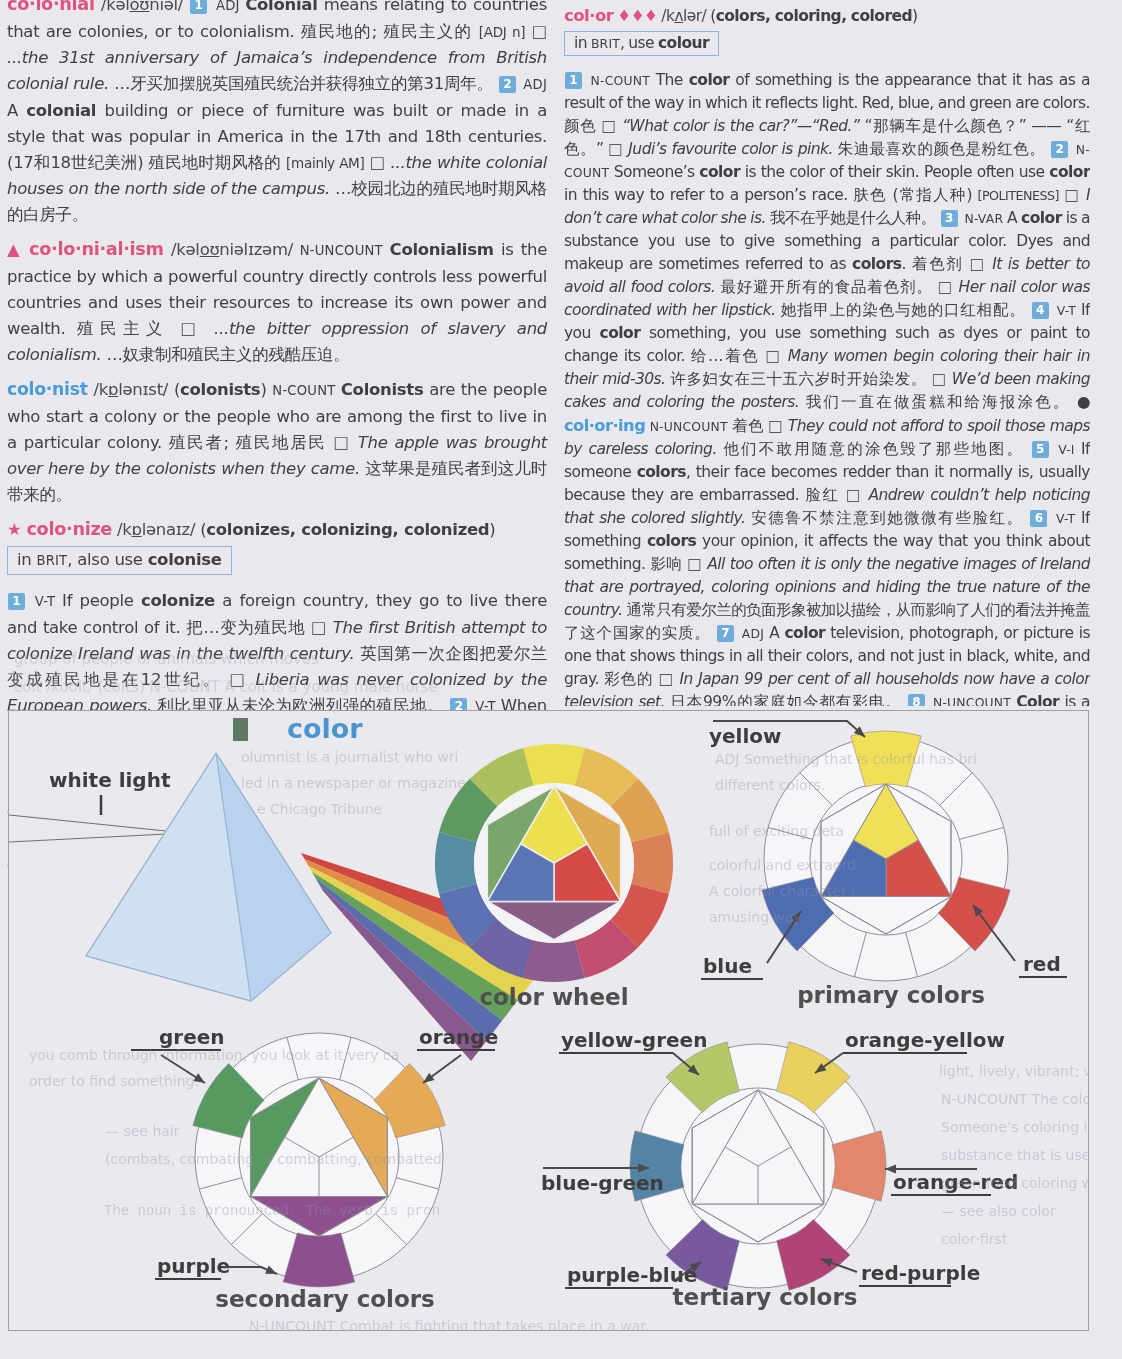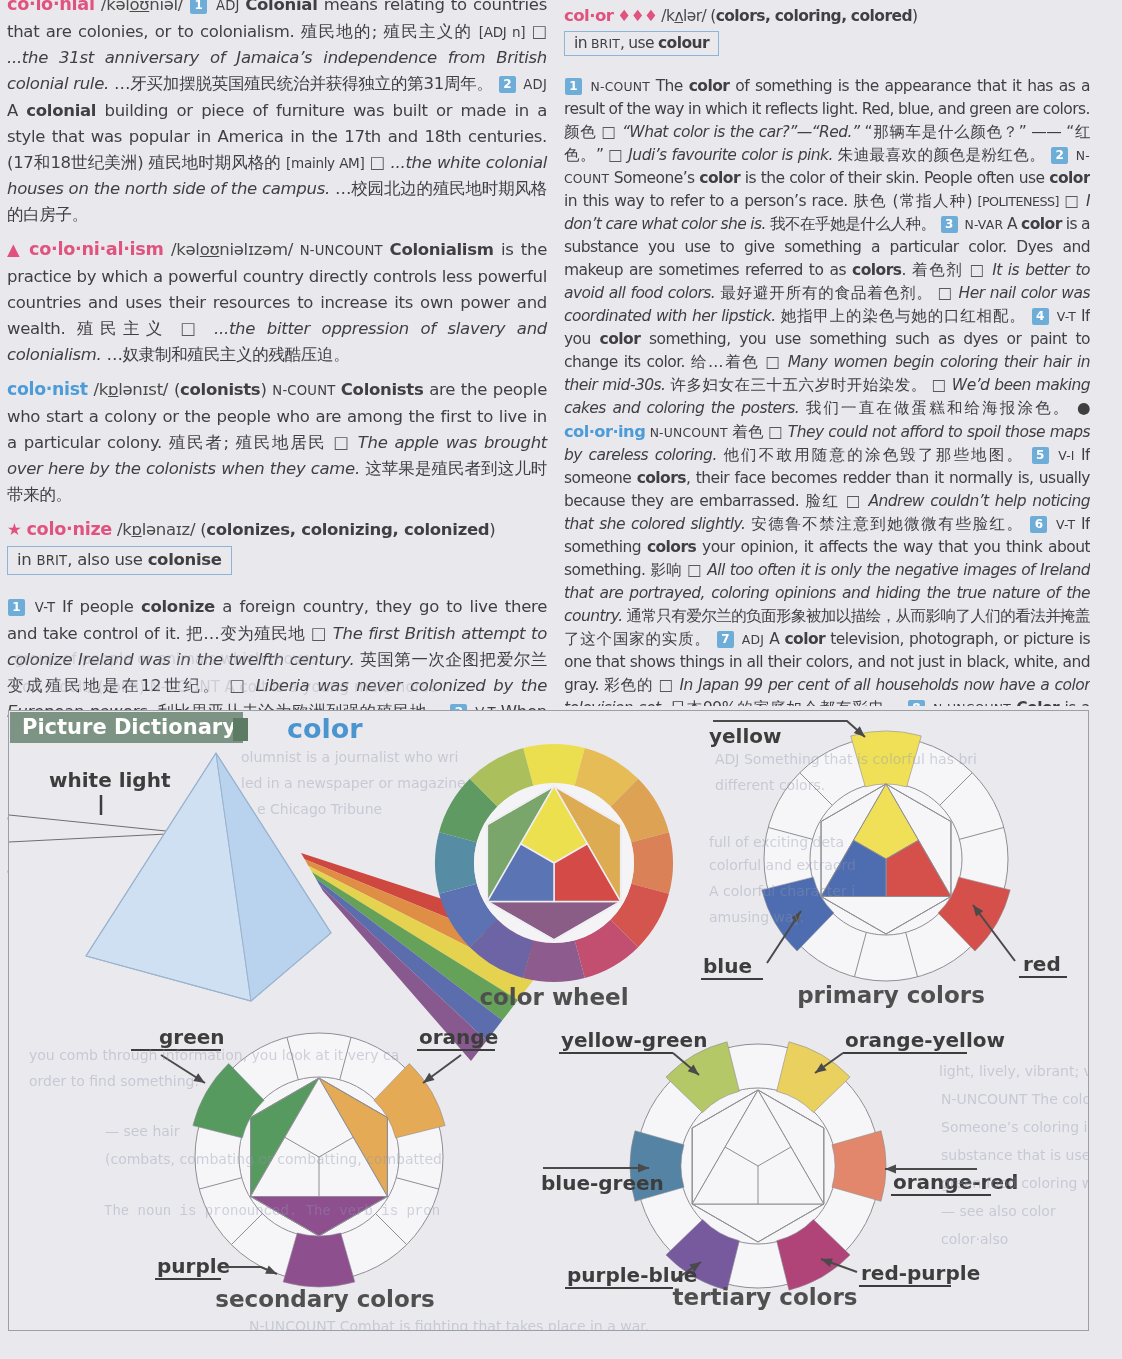--- a/index.html
+++ b/index.html
@@ -19,21 +19,21 @@
   .r-tag{font-size:.8em;letter-spacing:.2px}
   .r-brk{font-size:.82em}
   .r-pron{color:#4a4a4a}
   .r-pru{color:#4a4a4a;text-decoration:underline}
   .r-star,.r-tri,.r-dia{color:#e0537e}
   .r-dot{color:#3f3f3f}
   .r-sq{color:#5a5a5a}
   .num{display:inline-block;min-width:17px;height:17px;background:#6fadd9;color:#fff;
        font-size:12px;line-height:17px;text-align:center;font-weight:bold;border-radius:2px;
        margin:0 3px 0 1px;vertical-align:1px;letter-spacing:0}
-  .britbox{display:inline-block;border:1.5px solid #8fb4d9;padding:0 9px;margin:3px 0 19px}
+  .britbox{display:inline-block;border:1.5px solid #8fb4d9;padding:0 9px;margin:3px 0 13px}
   .pd{position:absolute;left:8px;top:710px;width:1081px;height:621px;border:1px solid #9aa0a6;
       background:#eae9ee;box-sizing:border-box;overflow:hidden}
   .pd-header{position:absolute;left:1px;top:1px;width:221px;height:31px;background:#7d9383;
              color:#fff;font-weight:bold;font-size:21px;line-height:31px;padding-left:12px}
   .pd-cap{position:absolute;left:224px;top:7px;width:15px;height:23px;background:#5d7a63}
   .pd-title{position:absolute;left:278px;top:2px;color:#4a94cf;font-weight:bold;font-size:27px}
   #pd-svg{position:absolute;left:0;top:0}
   #pd-svg text{font-family:"DejaVu Sans","Liberation Sans",sans-serif}
   .bleed{position:absolute;color:#8d96ab;opacity:.38;font-size:14px;white-space:nowrap}
   .ghost{position:absolute;color:#99a2b5;opacity:.35;font-size:15px;white-space:nowrap}
@@ -59,21 +59,20 @@
   <div class="col col-right">
     <div class="entry"><div class="dpara"><span class="r-hw">col·or</span><span class="r-dia"> ♦♦♦ </span><span class="r-pron">/k</span><span class="r-pru">ʌ</span><span class="r-pron">lər/</span><span class="r-t"> (</span><span class="r-b">colors, coloring, colored</span><span class="r-t">)</span></div><div class="britbox"><span class="r-t">in </span><span class="r-tag">BRIT</span><span class="r-t">, use </span><span class="r-b">colour</span></div><br><div class="dpara"><span class="num">1</span><span class="r-tag"> N-COUNT </span><span class="r-t">The </span><span class="r-b">color</span><span class="r-t"> of something is the appearance that it has as a result of the way in which it reflects light. Red, blue, and green are colors. </span><span class="r-zh">颜色</span><span class="r-t"> </span><span class="r-sq">□</span><span class="r-i"> “What color is the car?”—“Red.” </span><span class="r-zh">“那辆车是什么颜色？” —— “红色。”</span><span class="r-t"> </span><span class="r-sq">□</span><span class="r-i"> Judi’s favourite color is pink. </span><span class="r-zh">朱迪最喜欢的颜色是粉红色。</span><span class="r-t"> </span><span class="num">2</span><span class="r-tag"> N-COUNT </span><span class="r-t">Someone’s </span><span class="r-b">color</span><span class="r-t"> is the color of their skin. People often use </span><span class="r-b">color</span><span class="r-t"> in this way to refer to a person’s race. </span><span class="r-zh">肤色 (常指人种)</span><span class="r-t"> </span><span class="r-brk">[POLITENESS]</span><span class="r-t"> </span><span class="r-sq">□</span><span class="r-i"> I don’t care what color she is. </span><span class="r-zh">我不在乎她是什么人种。</span><span class="r-t"> </span><span class="num">3</span><span class="r-tag"> N-VAR </span><span class="r-t">A </span><span class="r-b">color</span><span class="r-t"> is a substance you use to give something a particular color. Dyes and makeup are sometimes referred to as </span><span class="r-b">colors</span><span class="r-t">. </span><span class="r-zh">着色剂</span><span class="r-t"> </span><span class="r-sq">□</span><span class="r-i"> It is better to avoid all food colors. </span><span class="r-zh">最好避开所有的食品着色剂。</span><span class="r-t"> </span><span class="r-sq">□</span><span class="r-i"> Her nail color was coordinated with her lipstick. </span><span class="r-zh">她指甲上的染色与她的口红相配。</span><span class="r-t"> </span><span class="num">4</span><span class="r-tag"> V-T </span><span class="r-t">If you </span><span class="r-b">color</span><span class="r-t"> something, you use something such as dyes or paint to change its color. </span><span class="r-zh">给…着色</span><span class="r-t"> </span><span class="r-sq">□</span><span class="r-i"> Many women begin coloring their hair in their mid-30s. </span><span class="r-zh">许多妇女在三十五六岁时开始染发。</span><span class="r-t"> </span><span class="r-sq">□</span><span class="r-i"> We’d been making cakes and coloring the posters. </span><span class="r-zh">我们一直在做蛋糕和给海报涂色。</span><span class="r-t"> </span><span class="r-dot">● </span><span class="r-hwb">col·or·ing</span><span class="r-tag"> N-UNCOUNT </span><span class="r-zh">着色</span><span class="r-t"> </span><span class="r-sq">□</span><span class="r-i"> They could not afford to spoil those maps by careless coloring. </span><span class="r-zh">他们不敢用随意的涂色毁了那些地图。</span><span class="r-t"> </span><span class="num">5</span><span class="r-tag"> V-I </span><span class="r-t">If someone </span><span class="r-b">colors</span><span class="r-t">, their face becomes redder than it normally is, usually because they are embarrassed. </span><span class="r-zh">脸红</span><span class="r-t"> </span><span class="r-sq">□</span><span class="r-i"> Andrew couldn’t help noticing that she colored slightly. </span><span class="r-zh">安德鲁不禁注意到她微微有些脸红。</span><span class="r-t"> </span><span class="num">6</span><span class="r-tag"> V-T </span><span class="r-t">If something </span><span class="r-b">colors</span><span class="r-t"> your opinion, it affects the way that you think about something. </span><span class="r-zh">影响</span><span class="r-t"> </span><span class="r-sq">□</span><span class="r-i"> All too often it is only the negative images of Ireland that are portrayed, coloring opinions and hiding the true nature of the country. </span><span class="r-zh">通常只有爱尔兰的负面形象被加以描绘，从而影响了人们的看法并掩盖了这个国家的实质。</span><span class="r-t"> </span><span class="num">7</span><span class="r-tag"> ADJ </span><span class="r-t">A </span><span class="r-b">color</span><span class="r-t"> television, photograph, or picture is one that shows things in all their colors, and not just in black, white, and gray. </span><span class="r-zh">彩色的</span><span class="r-t"> </span><span class="r-sq">□</span><span class="r-i"> In Japan 99 per cent of all households now have a color television set. </span><span class="r-zh">日本99%的家庭如今都有彩电。</span><span class="r-t"> </span><span class="num">8</span><span class="r-tag"> N-UNCOUNT </span><span class="r-b">Color</span><span class="r-t"> is a quality that makes something especially interesting or exciting. </span></div></div>
   </div>
 
   <div id="ghosts">
       <span class="ghost" style="left: 14px; top: 650px;">group of people or animals which moves</span>
       <span class="ghost" style="left: 14px; top: 678px;">colt /koʊlt/ (colts) N-COUNT A colt is a young male horse</span>
     </div>
 
   <div class="pd">
-    <div class="pd-header">Picture Dictionary</div>
     <div class="pd-cap"></div>
     <div class="pd-title">color</div>
     <svg id="pd-svg" width="1079" height="619" viewBox="0 0 1079 619">
         <g>
           <line x1="0" y1="104" x2="157" y2="120" stroke="#6f6f6f" stroke-width="1.2"></line>
           <line x1="0" y1="131" x2="158" y2="123" stroke="#6f6f6f" stroke-width="1.2"></line>
           <text x="40" y="76" font-size="20" font-weight="bold" fill="#3d3d3d">white light</text>
           <line x1="92" y1="84" x2="92" y2="104" stroke="#3d3d3d" stroke-width="2.5"></line>
         </g>
         <g>
@@ -268,34 +267,34 @@
           <polyline points="848,561 812,548" fill="none" stroke="#4a4a4a" stroke-width="2"></polyline>
           <polygon points="812,548 823.8744929836076,547.5035965529405 820.8176928096096,555.9685816501658" fill="#4a4a4a"></polygon>
         </g>
       </svg>
     <div id="pd-bleed">
         <span class="bleed" style="left: 232px; top: 38px;">olumnist is a journalist who wri</span>
         <span class="bleed" style="left: 232px; top: 64px;">led in a newspaper or magazine.</span>
         <span class="bleed" style="left: 232px; top: 90px; margin-left: 16px;">e Chicago Tribune</span>
         <span class="bleed" style="left: 706px; top: 40px;">ADJ Something that is colorful has bri</span>
         <span class="bleed" style="left: 706px; top: 66px;">different colors.</span>
-        <span class="bleed" style="left: 700px; top: 123px;">full of exciting deta</span>
+        <span class="bleed" style="left: 700px; top: 112px;">full of exciting deta</span>
         <span class="bleed" style="left: 700px; top: 146px;">colorful and extraord</span>
         <span class="bleed" style="left: 700px; top: 172px;">A colorful character i</span>
         <span class="bleed" style="left: 700px; top: 198px;">amusing way.</span>
         <span class="bleed" style="left: 20px; top: 336px;">you comb through information, you look at it very ca</span>
         <span class="bleed" style="left: 20px; top: 362px;">order to find something.</span>
         <span class="bleed" style="left: 96px; top: 412px;">— see hair</span>
         <span class="bleed" style="left: 96px; top: 440px; text-align: center;">(combats, combating or combatting, combatted</span>
         <span class="bleed" style="left: 95px; top: 492px; font-family: Liberation Mono, monospace;">The noun is pronounced. The verb is pron</span>
         <span class="bleed" style="left: 930px; top: 352px;">light, lively, vibrant; vivid</span>
         <span class="bleed" style="left: 932px; top: 380px;">N-UNCOUNT The coloring of</span>
         <span class="bleed" style="left: 932px; top: 408px;">Someone’s coloring is</span>
         <span class="bleed" style="left: 932px; top: 436px;">substance that is used to give co</span>
         <span class="bleed" style="left: 932px; top: 464px;">green food coloring were added.</span>
         <span class="bleed" style="left: 932px; top: 492px;">— see also color</span>
-        <span class="bleed" style="left: 932px; top: 520px;">color·also</span>
+        <span class="bleed" style="left: 932px; top: 520px;">color·first</span>
         <span class="bleed" style="left: 860px; top: 623px;">in BRIT, use colourless</span>
         <span class="bleed" style="left: 240px; top: 607px;">N-UNCOUNT Combat is fighting that takes place in a war.</span>
       </div>
   </div>
 
 </div>
 
 </body></html>

